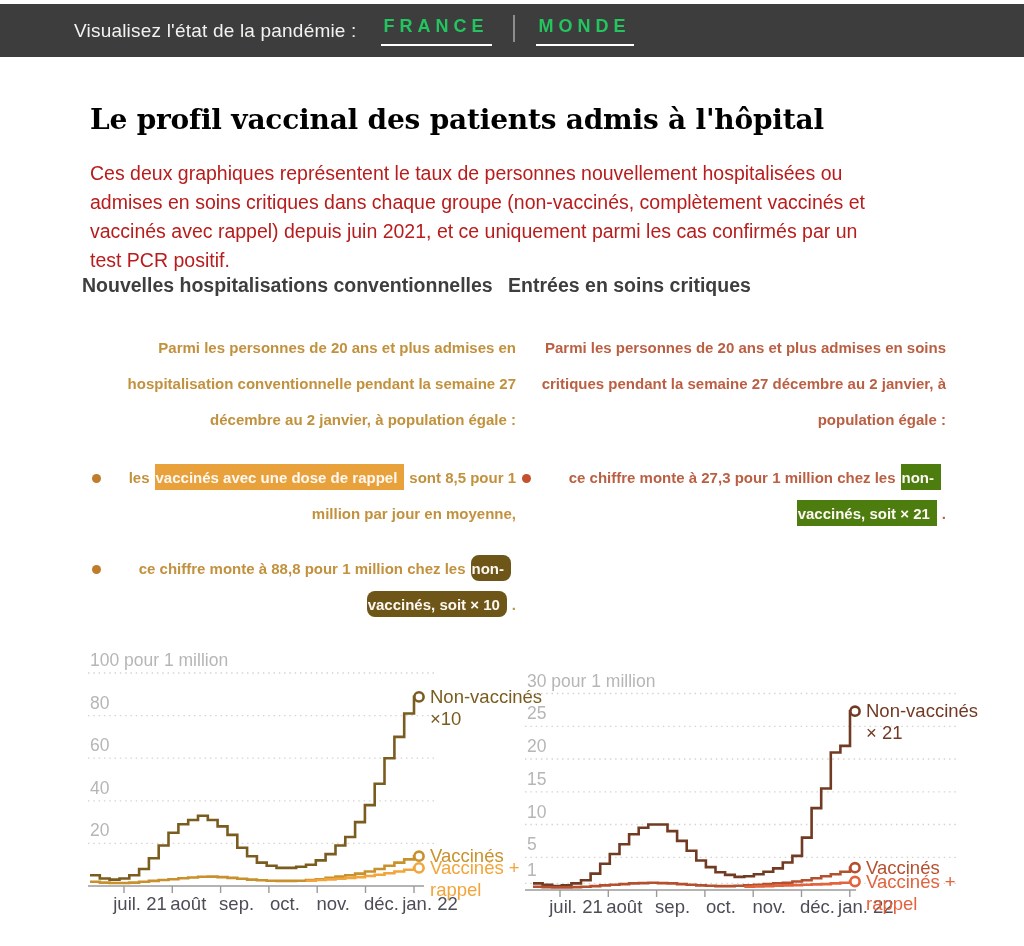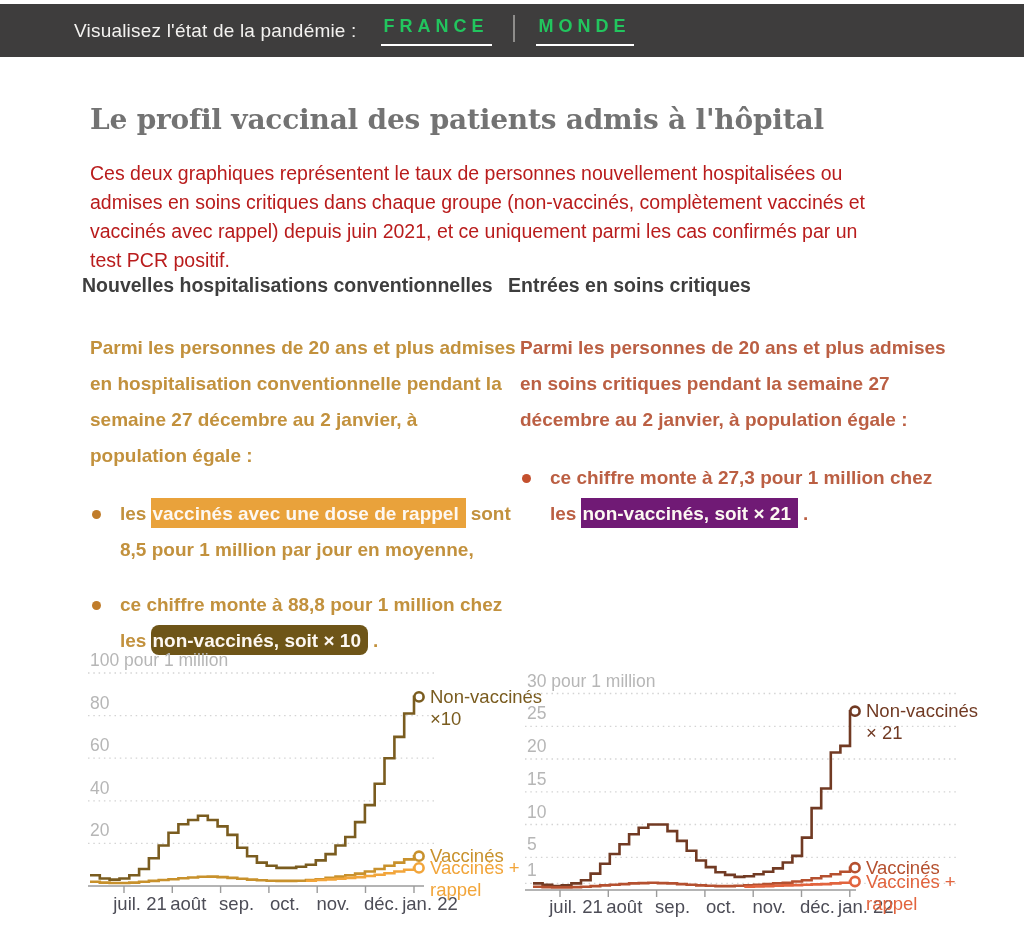--- a/index.html
+++ b/index.html
@@ -16,33 +16,33 @@
   .banner-prefix{margin-right:24px;letter-spacing:.2px;}
   .banner-link{
     font-weight:700;letter-spacing:5px;font-size:18px;color:#22c55e;
     padding:0 3px 7px 3px;border-bottom:2px solid #ffffff;cursor:pointer;
   }
   .banner-sep{width:2px;height:27px;background:#8e8d8b;margin:0 21px 4px 21px;}
   
   .page-title{
     position:absolute;left:90px;top:84px;
     font-family:"DejaVu Serif","Liberation Serif",serif;
-    font-weight:700;font-size:28px;color:#737373;letter-spacing:-.2px;
+    font-weight:700;font-size:28px;color:#000000;letter-spacing:-.2px;
   }
   .intro{
     position:absolute;left:90px;top:139px;width:792px;
     font-size:19.5px;line-height:29px;color:#b91c1c;
   }
   .section-heading{
     position:absolute;left:82px;top:274px;
     font-size:19.5px;font-weight:700;color:#3e3e3e;
   }
   .section-heading .st+.st{margin-left:10px;}
   
-  .panel{position:absolute;top:330px;width:426px;font-size:19px;font-weight:700;line-height:36px;}
+  .panel{position:absolute;top:330px;width:426px;font-size:15px;font-weight:700;line-height:36px;text-align:right;}
   .panel-left{left:90px;color:#c2913d;}
   .panel-right{left:520px;color:#bb5f43;}
   .panel-intro{margin:0;}
   .bullets{margin-top:22px;}
   .bullet{position:relative;padding-left:30px;margin-bottom:19px;}
   .bullet-dot{position:absolute;left:2px;top:14px;width:9px;height:9px;border-radius:50%;}
   .hl{
     color:#fdf8f2;padding:5px 7px 4px 1px;margin:0 5px;
     -webkit-box-decoration-break:clone;box-decoration-break:clone;
   }
@@ -83,21 +83,21 @@
       <span>ce chiffre monte à 88,8 pour 1 million chez les</span><span class="hl" style="background: rgb(110, 85, 24); border-radius: 8px;">non-vaccinés, soit × 10</span><span>.</span>
     </div>
   </div>
 </div>
 
 <div class="panel panel-right">
   <p class="panel-intro">Parmi les personnes de 20 ans et plus admises en soins critiques pendant la semaine 27 décembre au 2 janvier, à population égale :</p>
   <div class="bullets">
     <div class="bullet">
       <span class="bullet-dot" style="background: rgb(196, 80, 46);"></span>
-      <span>ce chiffre monte à 27,3 pour 1 million chez les</span><span class="hl" style="background: #701a75;">non-vaccinés, soit × 21</span><span>.</span>
+      <span>ce chiffre monte à 27,3 pour 1 million chez les</span><span class="hl" style="background: #4d7c0f;">non-vaccinés, soit × 21</span><span>.</span>
     </div>
   </div>
 </div>
 
 <div id="chart-left" class="chart"><svg width="465" height="298">
       <line x1="0" y1="23.0" x2="349" y2="23.0" stroke="#d4d4d4" stroke-width="1.3" stroke-dasharray="1.5 3.8"></line>
       <text x="2" y="16.0" fill="#b6b6b6" font-size="17.5">100 pour 1 million</text>
       <line x1="0" y1="65.6" x2="349" y2="65.6" stroke="#d4d4d4" stroke-width="1.3" stroke-dasharray="1.5 3.8"></line>
       <text x="2" y="58.6" fill="#b6b6b6" font-size="17.5">80</text>
       <line x1="0" y1="108.2" x2="349" y2="108.2" stroke="#d4d4d4" stroke-width="1.3" stroke-dasharray="1.5 3.8"></line>

